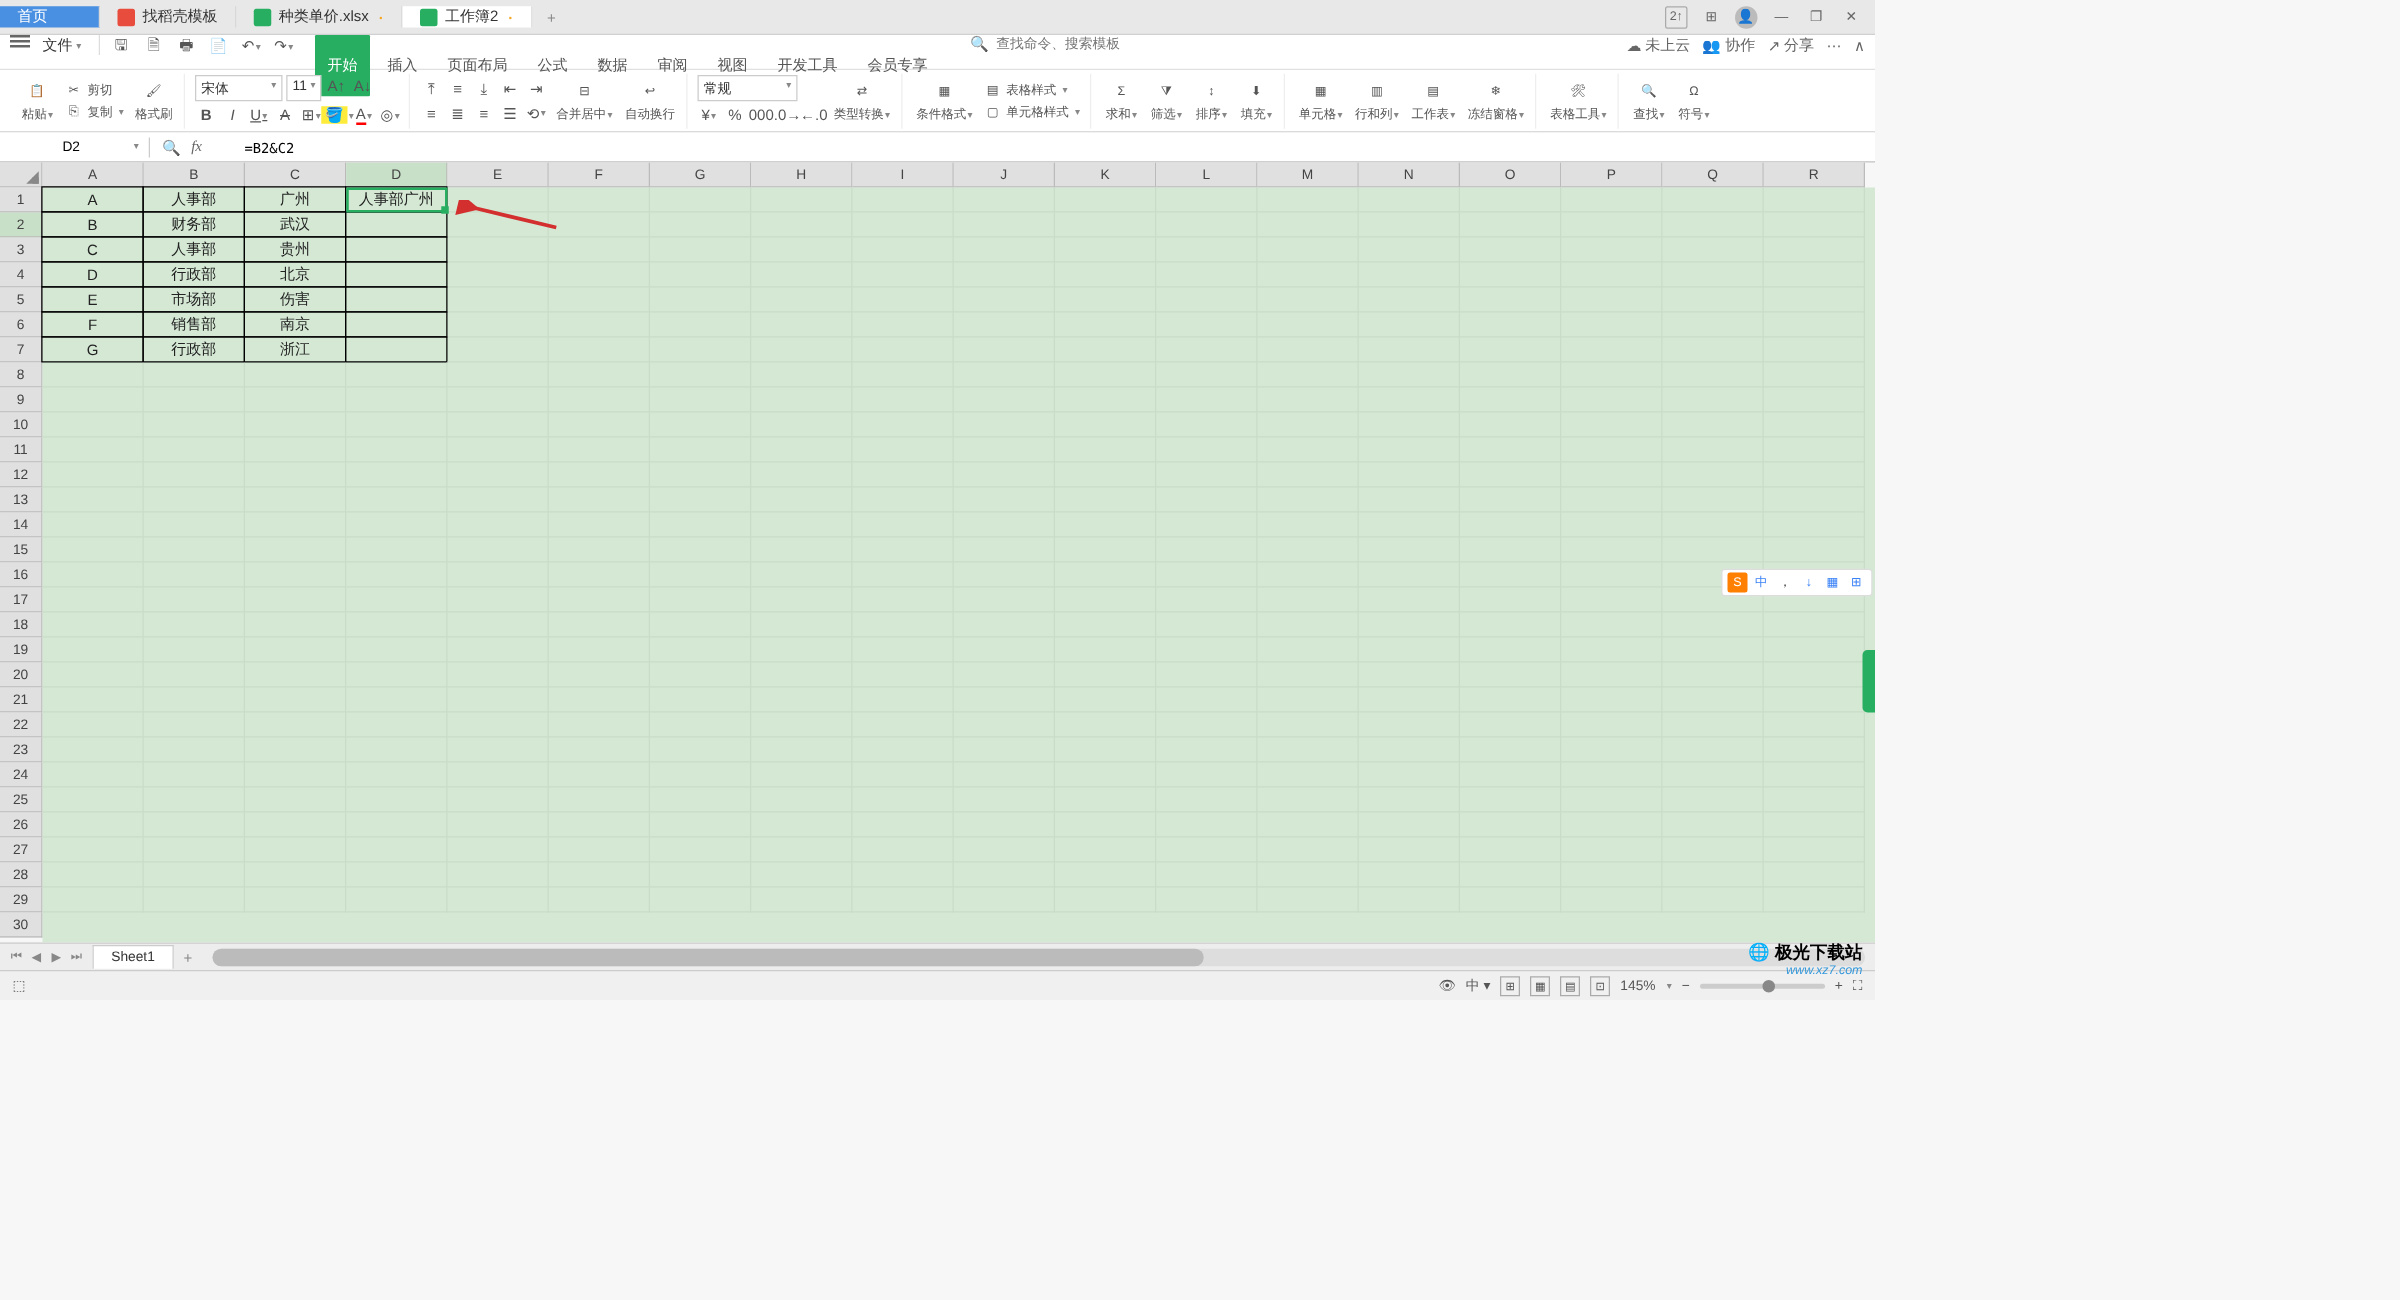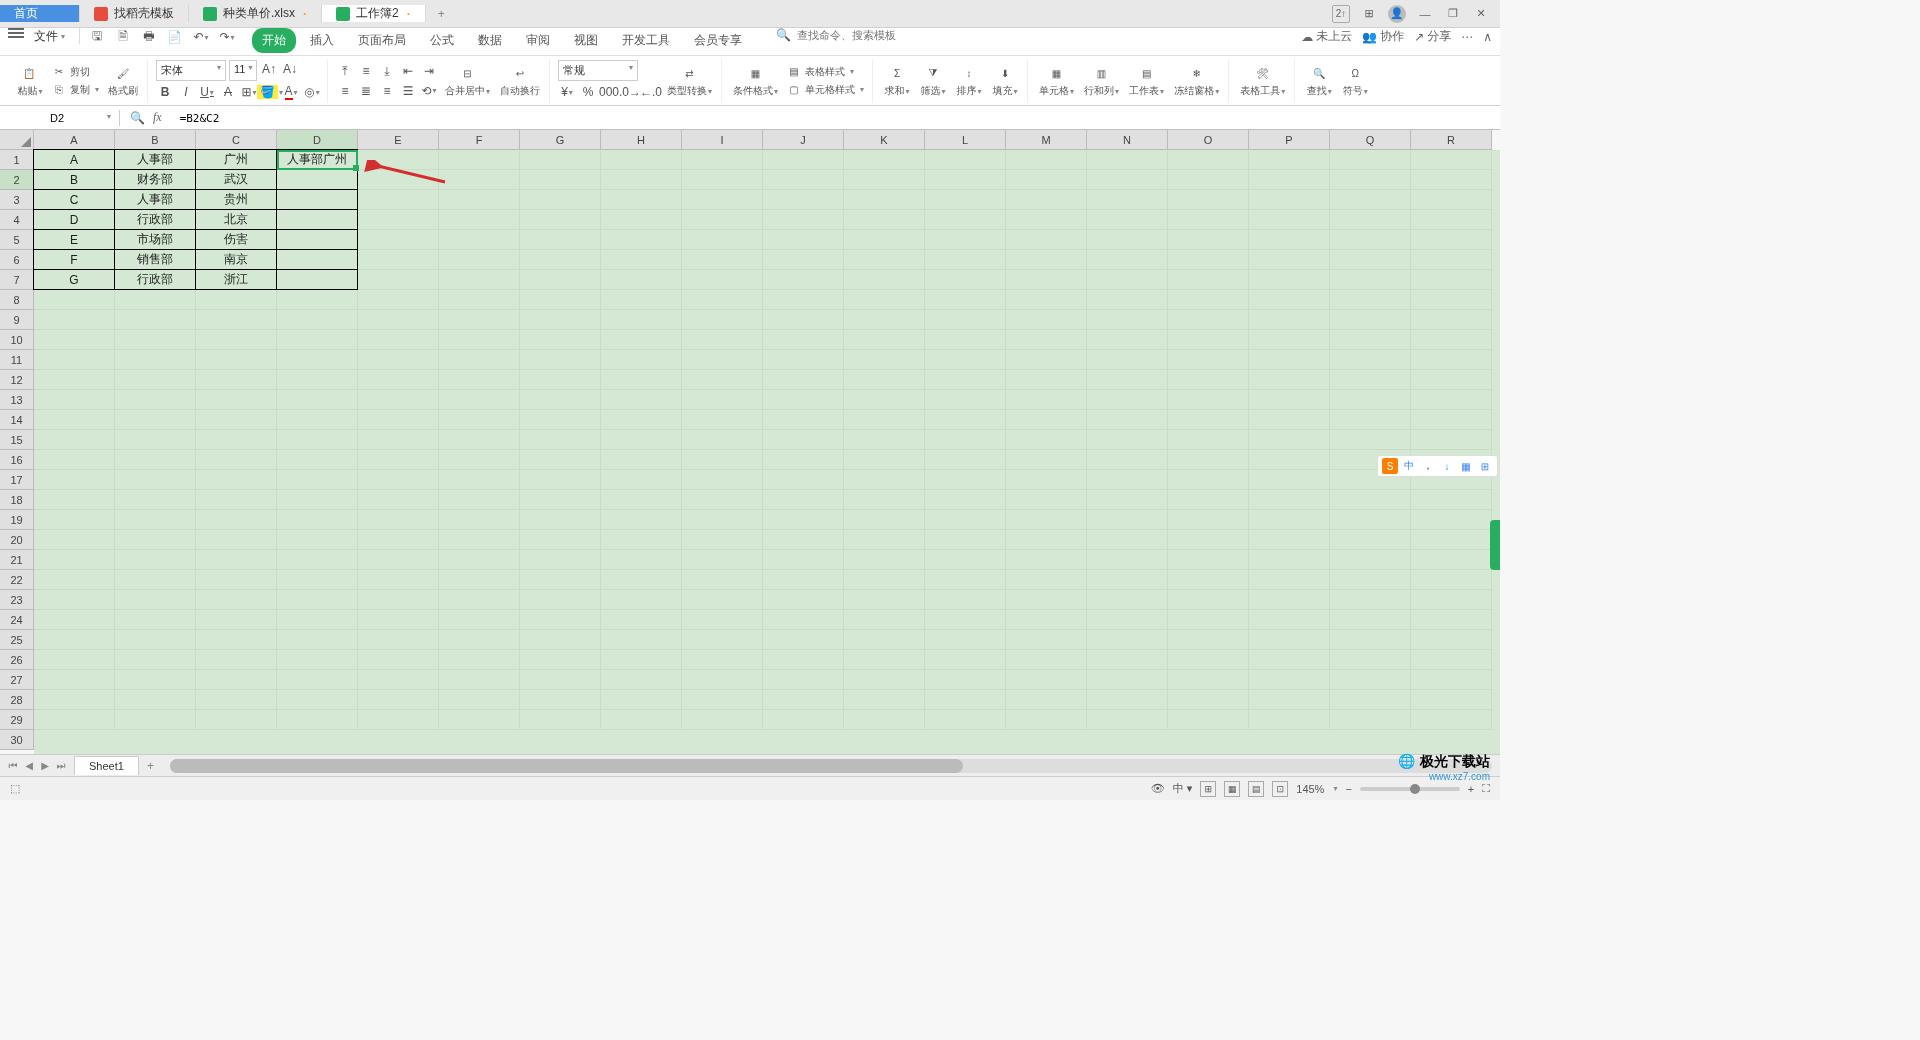--- a/index.html
+++ b/index.html
@@ -20,21 +20,21 @@
 
 
 .menubar { height: 28px; background: #fff; display: flex; align-items: flex-start; padding: 0 8px; gap: 4px; border-bottom: 1px solid #e0e0e0; }
 .menu-hamburger { width: 16px; display: flex; flex-direction: column; gap: 2px; cursor: pointer; }
 .menu-hamburger span { height: 2px; background: #666; }
 .menu-file { padding: 0 6px; cursor: pointer; display: flex; align-items: center; gap: 2px; }
 .menu-sep { width: 1px; height: 16px; background: #ddd; margin: 0 4px; }
 .menu-qa { display: flex; gap: 8px; }
 .menu-qa-btn { width: 18px; height: 18px; display: flex; align-items: center; justify-content: center; cursor: pointer; color: #555; }
 .menu-tabs { display: flex; gap: 4px; margin-left: 12px; }
-.menu-tab { padding: 4px 10px; cursor: pointer; color: #555; border-radius: 11px; }
+.menu-tab { padding: 16px 10px; cursor: pointer; color: #555; border-radius: 1px; }
 .menu-tab.start { background: #27ae60; color: #fff; }
 .menu-search { display: flex; align-items: center; gap: 6px; margin-left: 20px; color: #aaa; }
 .menu-search input { border: none; outline: none; font-size: 11px; width: 120px; }
 .menubar-right { margin-left: auto; display: flex; align-items: center; gap: 10px; color: #666; }
 .menubar-right .mr-item { display: flex; align-items: center; gap: 3px; cursor: pointer; }
 
 
 .ribbon { height: 50px; background: #fff; display: flex; align-items: center; padding: 0 8px; border-bottom: 1px solid #d0d0d0; gap: 2px; }
 .rib-group { display: flex; align-items: center; gap: 4px; padding: 0 6px; border-right: 1px solid #eee; height: 44px; }
 .rib-big { display: flex; flex-direction: column; align-items: center; justify-content: center; gap: 1px; cursor: pointer; padding: 0 3px; font-size: 10px; color: #555; min-width: 32px; }
@@ -48,21 +48,21 @@
 .rib-row { display: flex; gap: 3px; }
 .rib-btn { width: 18px; height: 18px; display: flex; align-items: center; justify-content: center; cursor: pointer; color: #555; font-size: 12px; border-radius: 2px; }
 .dd { font-size: 8px; color: #888; margin-left: 1px; }
 
 
 .formulabar { height: 24px; background: #fff; display: flex; align-items: center; border-bottom: 1px solid #c0c0c0; }
 .name-box { width: 120px; border-right: 1px solid #ccc; padding: 2px 8px; display: flex; align-items: flex-start; justify-content: center; font-size: 11px; }
 .name-box input { border: none; outline: none; text-align: center; width: 100%; font-size: 11px; }
 .fb-btns { display: flex; align-items: center; gap: 8px; padding: 0 10px; color: #666; }
 .fx-label { font-style: italic; font-family: Georgia; }
-.formula-input { flex: 1; padding: 2px 8px; }
+.formula-input { flex: 1; padding: 2px 8px; margin-left: 16px; }
 .formula-input input { border: none; outline: none; width: 100%; font-size: 11px; font-family: Consolas, monospace; }
 
 
 .grid-wrap { position: relative; height: 624px; overflow: hidden; }
 .corner { position: absolute; left: 0; top: 0; width: 34px; height: 20px; background: #e0e0e0; border-right: 1px solid #bbb; border-bottom: 1px solid #bbb; }
 .corner::after { content: ''; position: absolute; right: 2px; bottom: 2px; border: 5px solid transparent; border-right-color: #888; border-bottom-color: #888; }
 .col-headers { position: absolute; left: 34px; top: 0; right: 0; height: 20px; display: flex; }
 .col-h { width: 81px; background: #e0e0e0; border-right: 1px solid #bbb; border-bottom: 1px solid #bbb; display: flex; align-items: center; justify-content: center; font-size: 11px; color: #444; cursor: pointer; }
 .col-h.sel { background: #c8dfc8; }
 .row-headers { position: absolute; left: 0; top: 20px; width: 34px; }
@@ -91,21 +91,21 @@
 .zoom-slider { width: 100px; height: 4px; background: #ccc; position: relative; border-radius: 2px; }
 .zoom-thumb { position: absolute; left: 50%; top: -3px; width: 10px; height: 10px; background: #888; border-radius: 50%; }
 .view-btn { width: 16px; height: 16px; border: 1px solid #aaa; cursor: pointer; display: flex; align-items: center; justify-content: center; font-size: 9px; }
 
 
 .ime-bar { position: absolute; right: 2px; top: 455px; display: flex; gap: 3px; background: #fff; padding: 2px 4px; border: 1px solid #ddd; border-radius: 3px; }
 .ime-btn { width: 16px; height: 16px; display: flex; align-items: center; justify-content: center; font-size: 10px; }
 .watermark { position: absolute; right: 10px; bottom: 30px; text-align: right; font-size: 10px; }
 .wm-logo { font-size: 14px; font-weight: bold; }
 .wm-logo .g1 { color: #ff8c00; } .wm-logo .g2 { color: #000000; }
-.wm-url { color: #3498db; }
+.wm-url { color: #3498db; font-style: italic; }
 
 .side-handle { position: absolute; right: 0; top: 520px; width: 10px; height: 50px; background: #27ae60; border-radius: 4px 0 0 4px; }
 </style>
 </head>
 <body>
 
 <div class="titlebar">
   <div class="tab home">
       <span>首页</span>
     </div>

